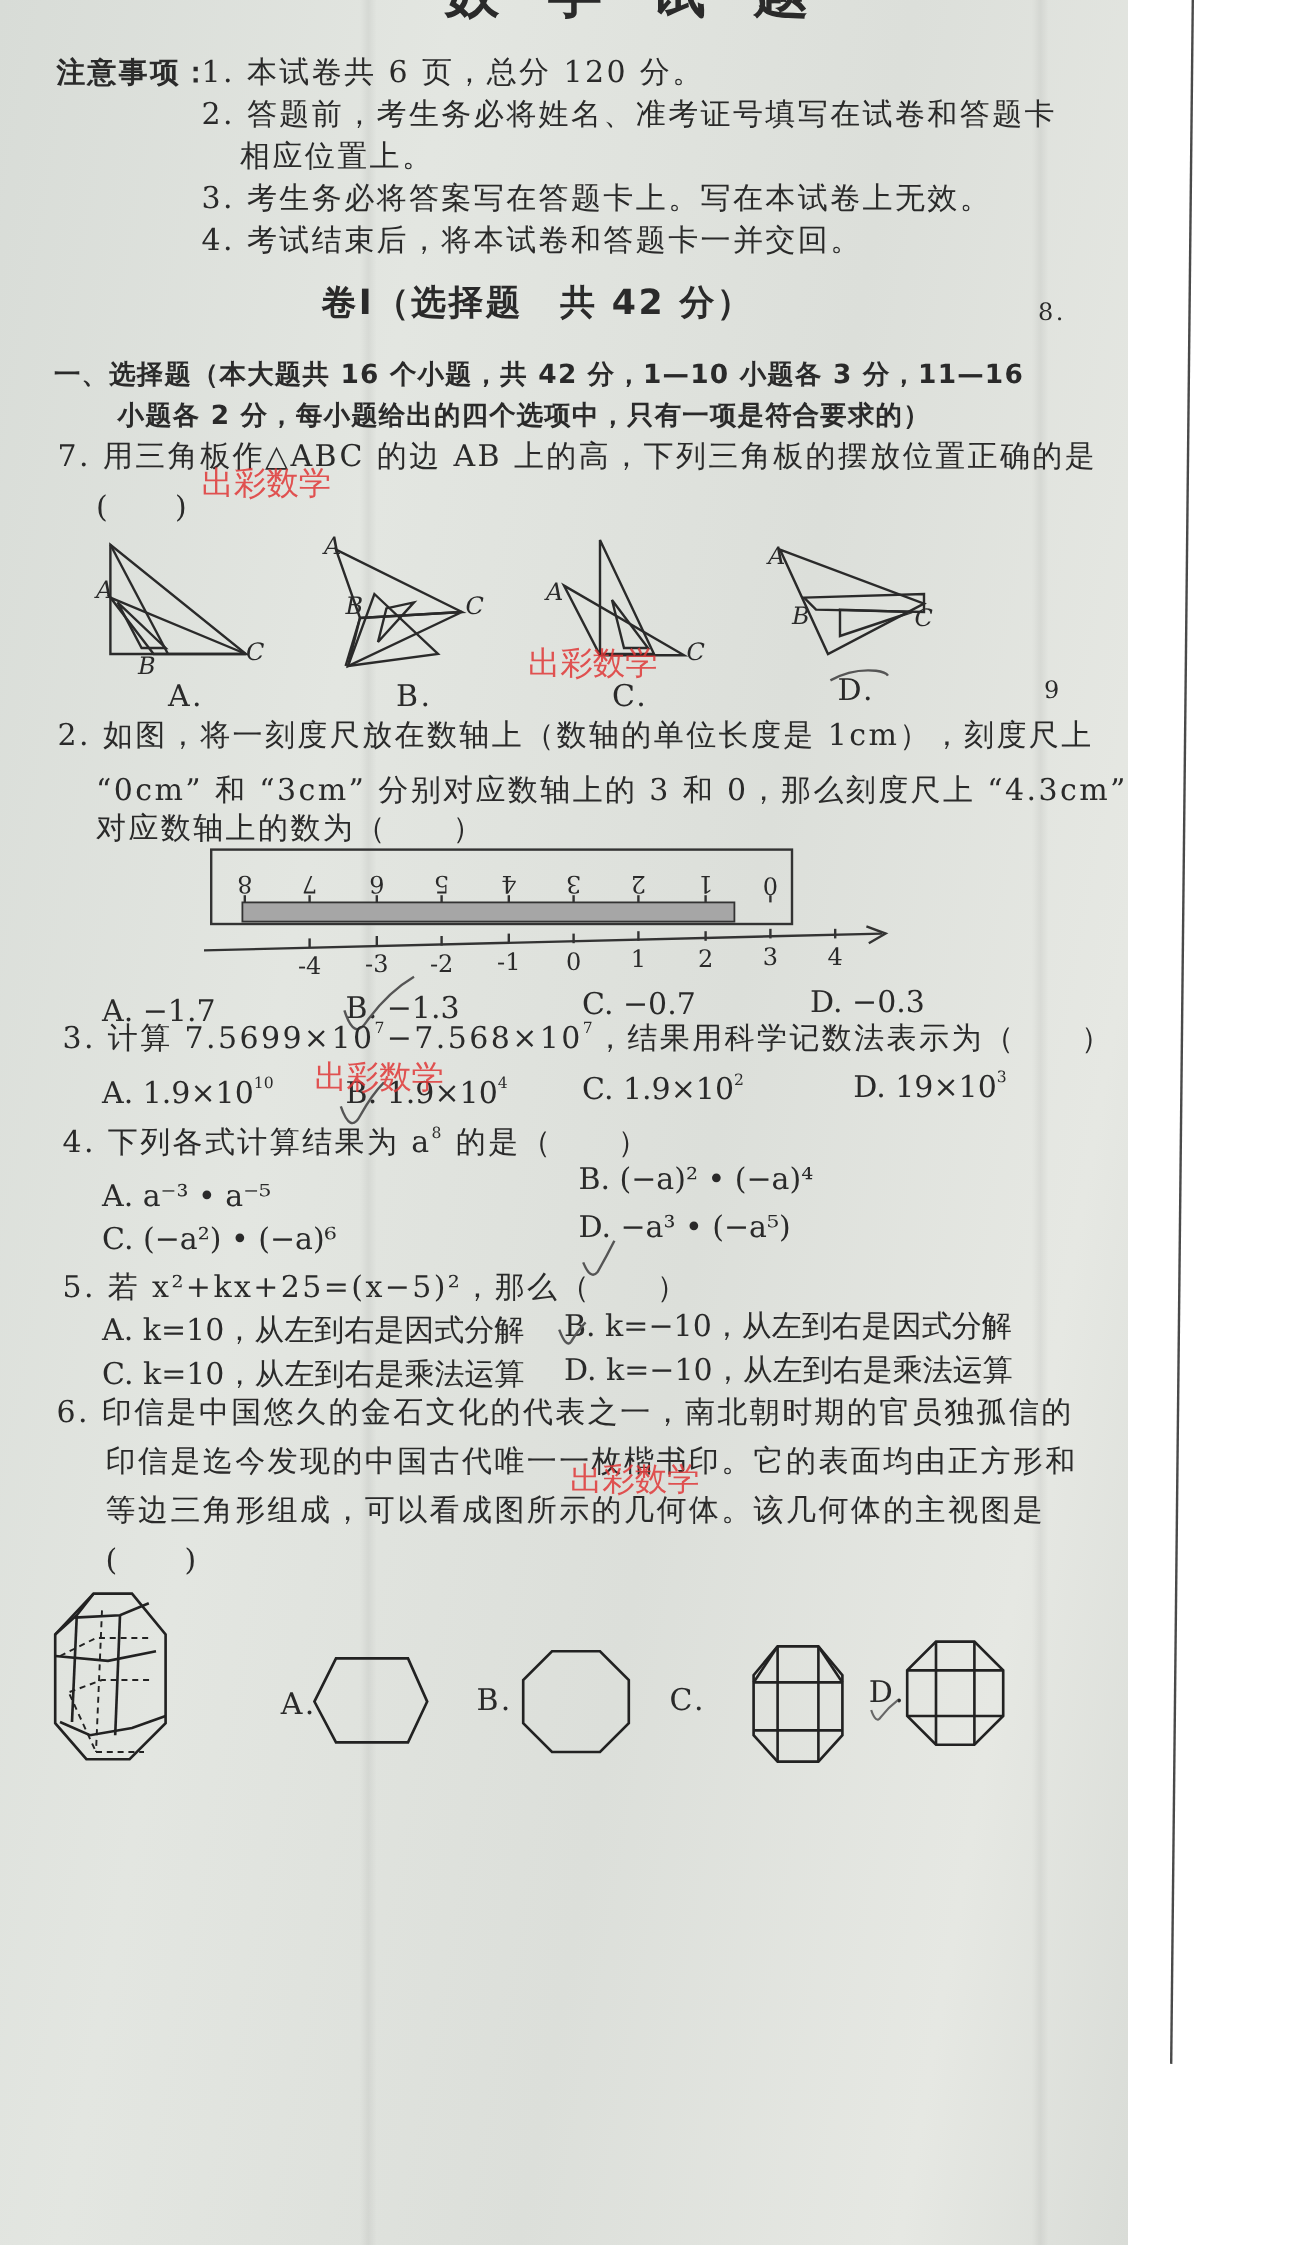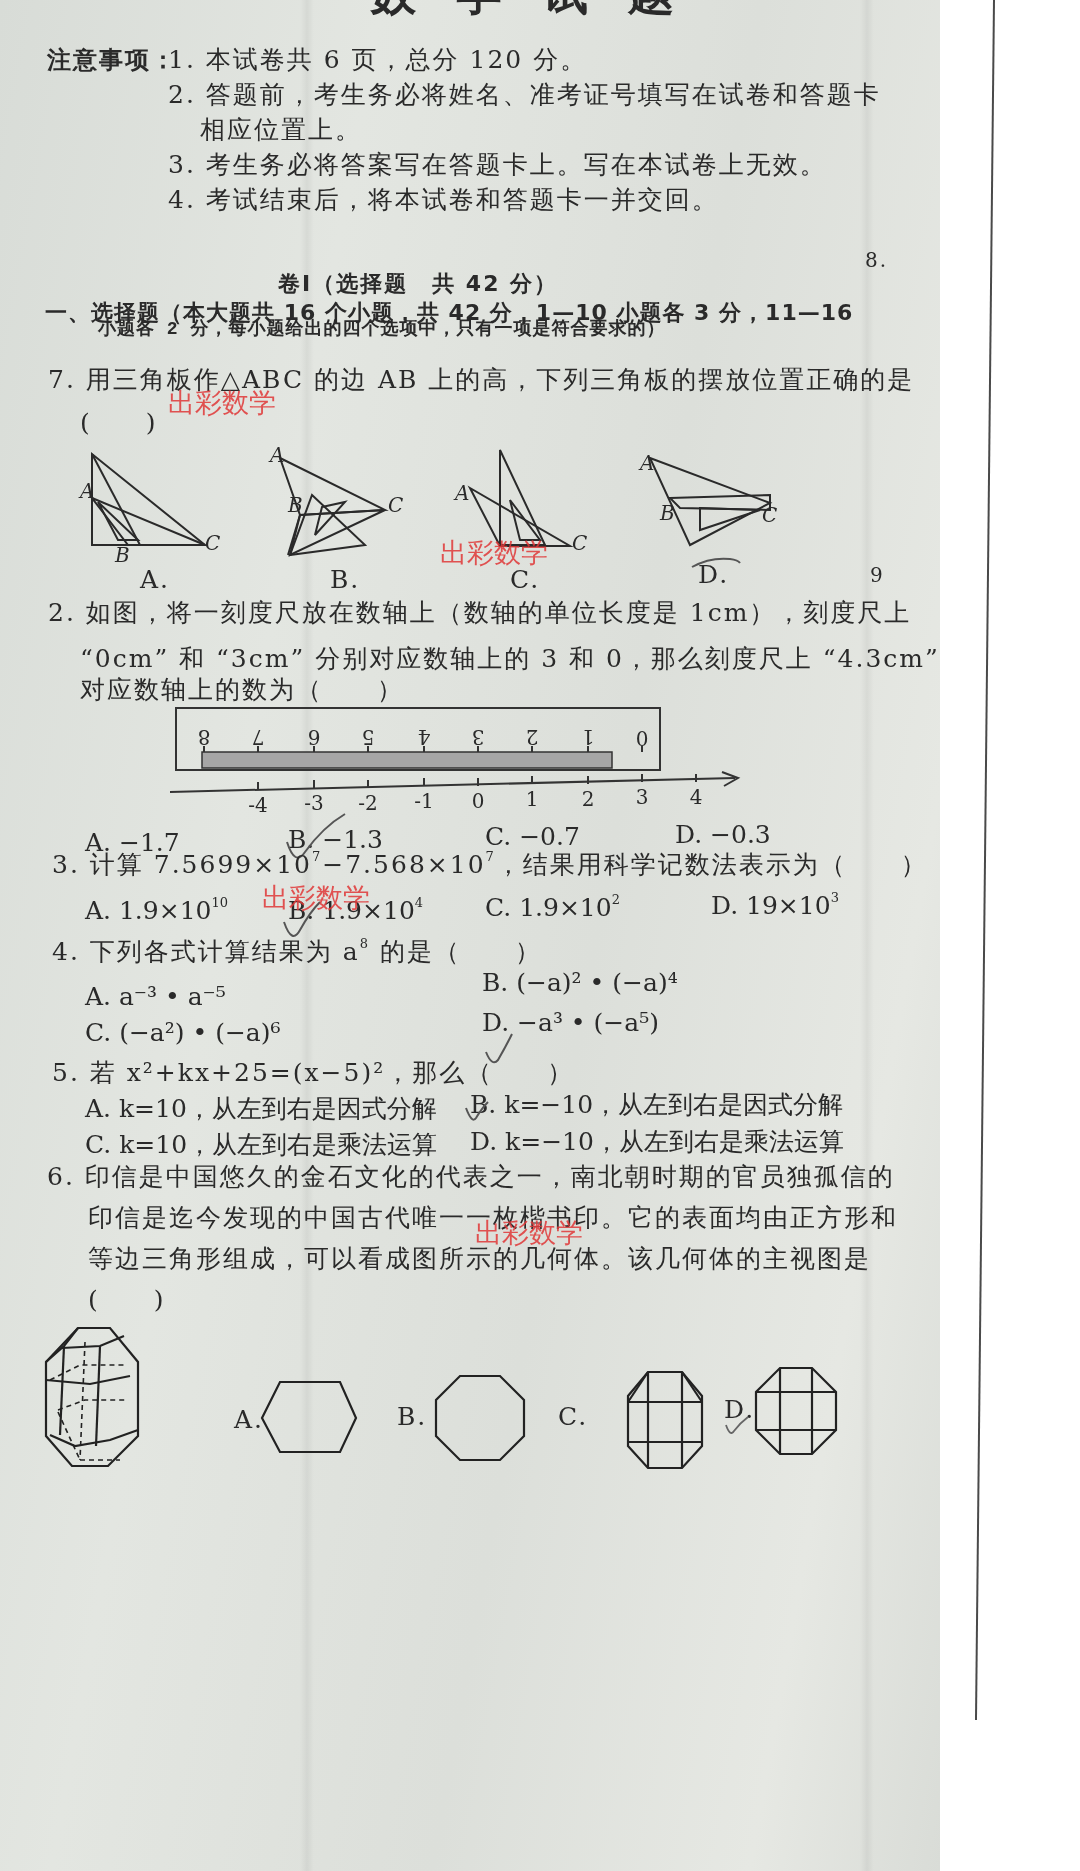--- a/index.html
+++ b/index.html
@@ -33,23 +33,23 @@
 
   <div class="t title">数学试题</div>
 
   <div class="t bold" style="left:47px;top:45px;font-size:24px;">注意事项：</div>
   <div class="t" style="left:168px;top:45px;">1. 本试卷共 6 页，总分 120 分。</div>
   <div class="t" style="left:168px;top:80px;">2. 答题前，考生务必将姓名、准考证号填写在试卷和答题卡</div>
   <div class="t" style="left:200px;top:115px;">相应位置上。</div>
   <div class="t" style="left:168px;top:150px;">3. 考生务必将答案写在答题卡上。写在本试卷上无效。</div>
   <div class="t" style="left:168px;top:185px;">4. 考试结束后，将本试卷和答题卡一并交回。</div>
 
-  <div class="t bold" style="left:278px;top:237px;font-size:22px;margin-top:32px;">卷Ⅰ（选择题　共 42 分）</div>
+  <div class="t bold" style="left:268px;top:237px;font-size:29px;">卷Ⅰ（选择题　共 42 分）</div>
   <div class="t bold" style="left:45px;top:298px;font-size:22px;letter-spacing:1px;">一、选择题（本大题共 16 个小题，共 42 分，1—10 小题各 3 分，11—16</div>
-  <div class="t bold" style="left:98px;top:314px;font-size:18px;letter-spacing:1px;font-family:Liberation Mono, monospace;">小题各 2 分，每小题给出的四个选项中，只有一项是符合要求的）</div>
+  <div class="t bold" style="left:98px;top:332px;font-size:22px;letter-spacing:1px;">小题各 2 分，每小题给出的四个选项中，只有一项是符合要求的）</div>
 
   <div class="t" style="left:48px;top:365px;">7. 用三角板作△ABC 的边 AB 上的高，下列三角板的摆放位置正确的是</div>
   <div class="t" style="left:80px;top:408px;">(　　)</div>
 
   <svg style="left:0;top:440px" width="1000" height="160">
     <g stroke="#2a2a2a" stroke-width="2" fill="none">
 
       <polygon points="92,14 92,105 205,105"></polygon>
       <polygon points="92,58 205,105 128,105"></polygon>
       <polygon points="98,62 118,100 138,100"></polygon>

